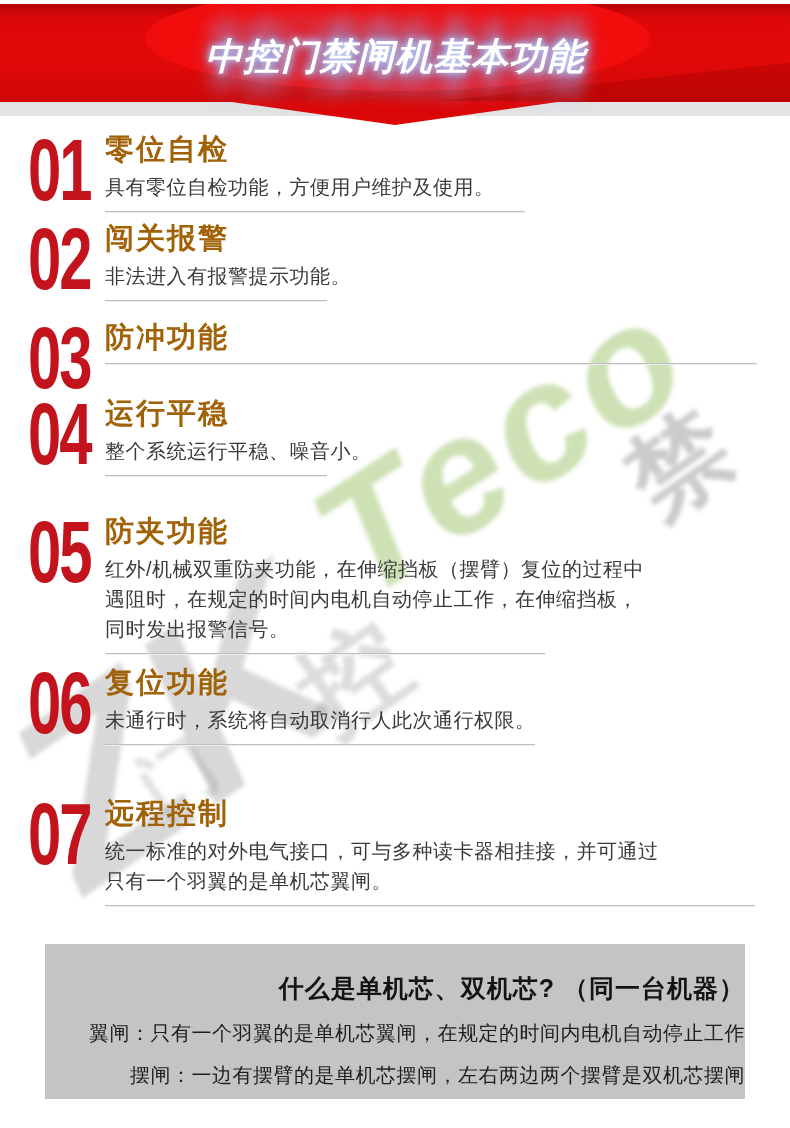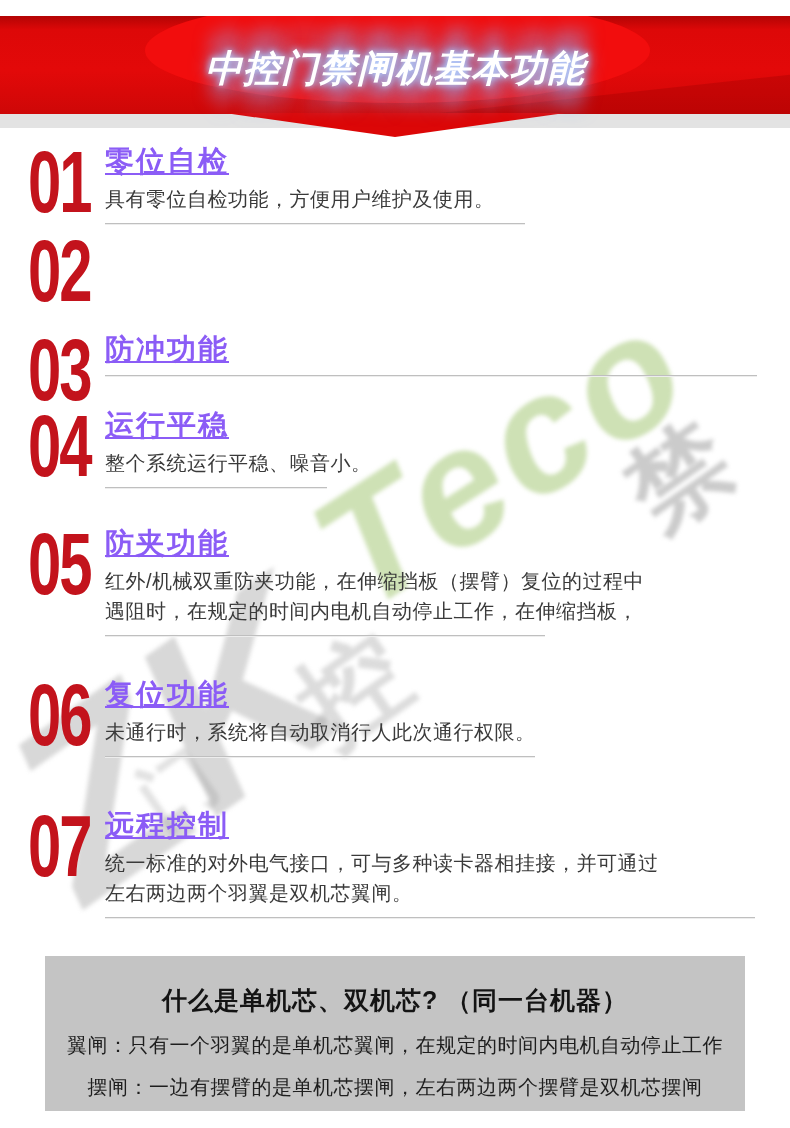--- a/index.html
+++ b/index.html
@@ -1,19 +1,19 @@
 <!DOCTYPE html>
 <html><head>
 <meta charset="utf-8">
 <style>
   * { margin:0; padding:0; box-sizing:border-box; }
   html,body { background:#ffffff; }
   body { font-family:"Liberation Sans","DejaVu Sans",sans-serif; }
   #page {
-    position:relative; width:790px; height:1107px; margin:16px auto;
+    position:relative; width:790px; height:1107px; margin:4px auto;
     background:#ffffff; overflow:hidden;
   }
 
   
   .banner { position:absolute; top:0; left:0; width:790px; height:130px; z-index:3; }
   .banner-red {
     position:absolute; top:0; left:0; width:790px; height:98px;
     background:linear-gradient(180deg,#b30404 0%,#dd0808 14%,#e30909 55%,#ce0707 100%);
     overflow:hidden;
   }
@@ -58,31 +58,31 @@
   
   .feature { position:absolute; left:28px; width:715px; z-index:2; }
   .f1{top:130px} .f2{top:219px} .f3{top:318px} .f4{top:394px}
   .f5{top:512px} .f6{top:663px} .f7{top:794px}
   .num {
     position:absolute; left:0; top:1px; color:#c3131c; font-weight:bold;
     font-size:88px; line-height:0.80; letter-spacing:-3px;
     transform:scaleX(0.68); transform-origin:left top;
   }
   .fbody { margin-left:77px; }
-  .ftitle { font-size:29px; font-weight:bold; color:#8b5cf6; line-height:1.1; letter-spacing:2px; margin-bottom:6px;text-decoration:underline; }
+  .ftitle { font-size:29px; font-weight:bold; color:#a16207; line-height:1.1; letter-spacing:2px; margin-bottom:6px; }
   .fdesc  { font-size:20px; color:#3a3a3a; line-height:30px; letter-spacing:0.5px; }
   .fline  { height:2px; background:#bfbfbf; border-bottom:1px solid #ededed; margin-top:9px; }
   .f1 .fline{width:420px} .f2 .fline{width:222px} .f3 .fline{width:652px}
   .f4 .fline{width:222px} .f5 .fline{width:440px} .f6 .fline{width:430px}
   .f7 .fline{width:650px}
 
   
   .info-box {
     position:absolute; left:45px; top:940px; width:700px; height:155px;
-    background:#c4c4c4; z-index:2; text-align:center;
+    background:#c4c4c4; z-index:2; text-align:right;
   }
   .info-title { margin-top:28px; font-size:25px; font-weight:bold; color:#141414; letter-spacing:1px; }
   .info-line  { margin-top:15px; font-size:20px; color:#1e1e1e; letter-spacing:0.5px; }
 </style>
 </head>
 <body>
 
 <div id="page">
 
   <div class="watermark">
@@ -109,20 +109,27 @@
       <h2 class="ftitle">零位自检</h2>
       <div class="fdesc">
         <div>具有零位自检功能，方便用户维护及使用。</div>
       </div>
       <div class="fline"></div>
     </div>
   </section>
 
   <section class="feature f2">
     <div class="num">02</div>
+    <div class="fbody">
+      <h2 class="ftitle">闯关报警</h2>
+      <div class="fdesc">
+        <div>非法进入有报警提示功能。</div>
+      </div>
+      <div class="fline"></div>
+    </div>
   </section>
 
   <section class="feature f3">
     <div class="num">03</div>
     <div class="fbody">
       <h2 class="ftitle">防冲功能</h2>
       <div class="fline"></div>
     </div>
   </section>
 
@@ -137,20 +144,21 @@
     </div>
   </section>
 
   <section class="feature f5">
     <div class="num">05</div>
     <div class="fbody">
       <h2 class="ftitle">防夹功能</h2>
       <div class="fdesc">
         <div>红外/机械双重防夹功能，在伸缩挡板（摆臂）复位的过程中</div>
         <div>遇阻时，在规定的时间内电机自动停止工作，在伸缩挡板，</div>
+        <div>同时发出报警信号。</div>
       </div>
       <div class="fline"></div>
     </div>
   </section>
 
   <section class="feature f6">
     <div class="num">06</div>
     <div class="fbody">
       <h2 class="ftitle">复位功能</h2>
       <div class="fdesc">
@@ -159,21 +167,21 @@
       <div class="fline"></div>
     </div>
   </section>
 
   <section class="feature f7">
     <div class="num">07</div>
     <div class="fbody">
       <h2 class="ftitle">远程控制</h2>
       <div class="fdesc">
         <div>统一标准的对外电气接口，可与多种读卡器相挂接，并可通过</div>
-        <div>左右两边两个羽翼是双机芯翼闸。</div>
+        <div>只有一个羽翼的是单机芯翼闸。</div>
       </div>
       <div class="fline"></div>
     </div>
   </section>
 
   <section class="info-box">
     <div class="info-title">什么是单机芯、双机芯? （同一台机器）</div>
     <div class="info-line">翼闸：只有一个羽翼的是单机芯翼闸，在规定的时间内电机自动停止工作</div>
     <div class="info-line">摆闸：一边有摆臂的是单机芯摆闸，左右两边两个摆臂是双机芯摆闸</div>
   </section>

